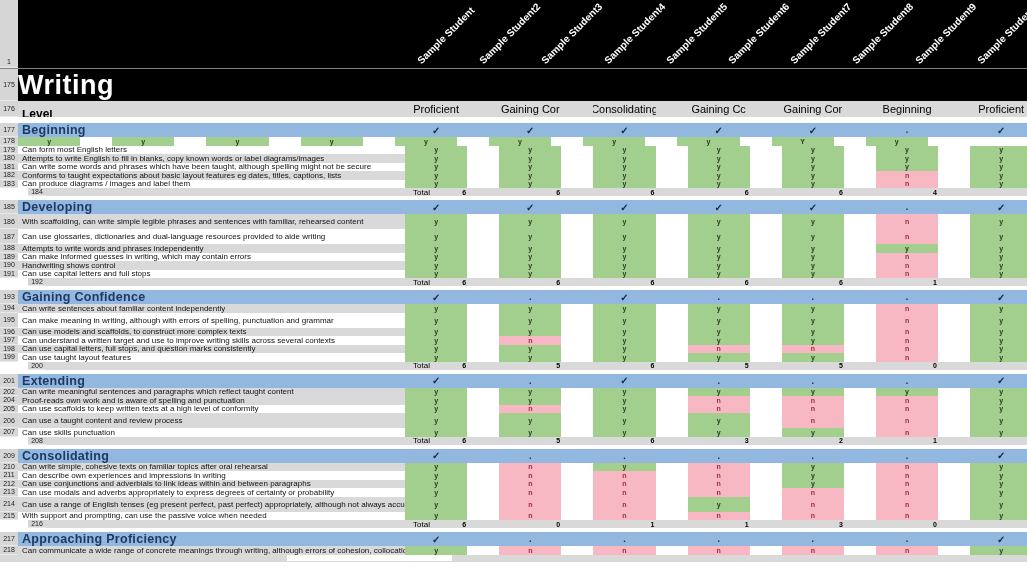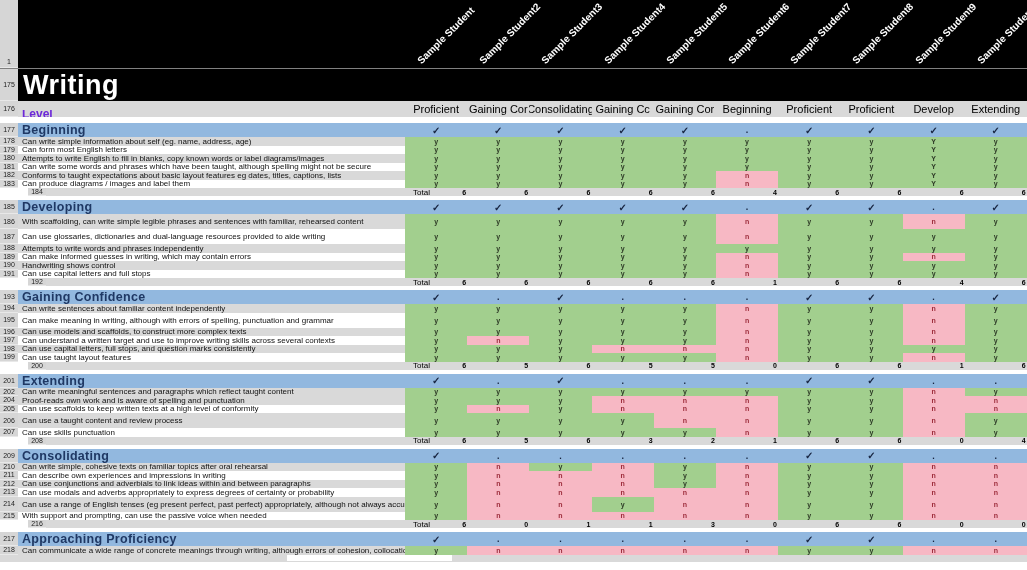--- a/index.html
+++ b/index.html
@@ -8,41 +8,41 @@
     width:1027px;height:570px;background:#ffffff;overflow:hidden;
     font-family:"Liberation Sans",sans-serif;position:relative;
   }
   .row{display:flex;width:1027px;}
   .gut{
     width:18px;min-width:18px;background:#d6d6d6;color:#222;
     font-size:7px;display:flex;align-items:center;justify-content:center;
     overflow:hidden;border-bottom:1px solid #e8e8e8;
   }
   .desc{width:387px;min-width:387px;overflow:hidden;white-space:nowrap;}
-  .cols{display:flex;width:622px;min-width:622px;}
+  .cols{display:flex;width:622px;min-width:622px;gap:32px;}
   .col{width:62.2px;min-width:62.2px;text-align:center;overflow:hidden;}
 
   
   .top-row{height:68px;}
   .gut-b{align-items:flex-end;padding-bottom:2px;}
   .blackarea{flex:1;background:#000;position:relative;overflow:hidden;}
   .sname{
     position:absolute;bottom:2px;white-space:nowrap;color:#fff;
     font-weight:700;font-size:10px;transform:rotate(-45deg);
     transform-origin:0 100%;
   }
 
   
   .title-row{height:33px;border-top:1px solid #808080;}
   .titlecell{flex:1;background:#000;display:flex;align-items:center;}
-  .wtitle{color:#fff;font-weight:700;font-size:27px;padding-left:5px;letter-spacing:.5px;}
+  .wtitle{color:#fff;font-weight:700;font-size:27px;letter-spacing:.5px;}
 
   
   .level-row{height:16px;background:#d9d9d9;}
-  .level-label{font-weight:700;font-size:12px;padding-left:4px;display:flex;align-items:center;color:#6d28d9;margin-top:9px;}
+  .level-label{font-weight:700;font-size:12px;padding-left:4px;display:flex;align-items:center;color:#000000;margin-top:9px;}
   .level-val{font-size:11px;display:flex;align-items:center;justify-content:center;white-space:nowrap;color:#000;}
 
   .gap6{height:6px;background:#fff;width:1027px;}
   .gap4{height:4px;background:#fff;width:1027px;}
 
   
   .sec-row{height:14px;background:#92b8df;}
   .sec-row .gut{background:#d6d6d6;}
   .sec-name{color:#1f3864;font-weight:700;font-size:12.5px;padding-left:4px;display:flex;align-items:center;letter-spacing:.3px;}
   .chk{color:#16233f;font-weight:700;font-size:10px;display:flex;align-items:center;justify-content:center;}
@@ -120,21 +120,20 @@
         <div class="col chk">✓</div>
         <div class="col chk dot">.</div>
         <div class="col chk">✓</div>
         <div class="col chk">✓</div>
         <div class="col chk">✓</div>
         <div class="col chk">✓</div>
       </div>
     </div>
     <div class="row item-row even">
       <div class="gut">178</div>
-      <div class="desc item-text">Can write simple information about self (eg. name, address, age)</div>
       <div class="cols">
         <div class="col val vy">y</div>
         <div class="col val vy">y</div>
         <div class="col val vy">y</div>
         <div class="col val vy">y</div>
         <div class="col val vy">y</div>
         <div class="col val vy">y</div>
         <div class="col val vy">y</div>
         <div class="col val vy">y</div>
         <div class="col val vy">Y</div>

